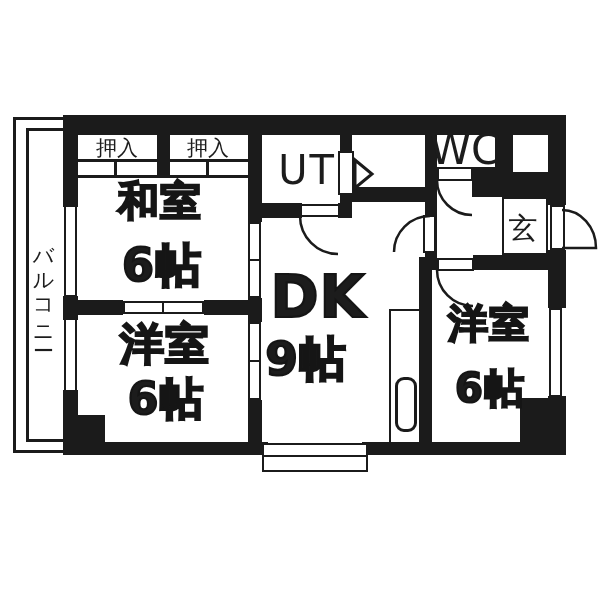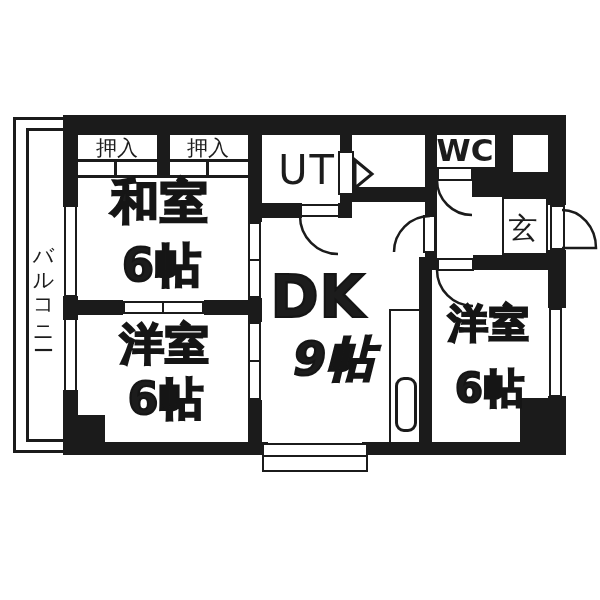--- a/index.html
+++ b/index.html
@@ -110,28 +110,28 @@
     <path d="M 437 180 A 35 35 0 0 0 472 215" fill="none" stroke="#1b1b1b" stroke-width="2.5"></path>
     <path d="M 437 270 A 36 36 0 0 0 473 306" fill="none" stroke="#1b1b1b" stroke-width="2.5"></path>
     <path d="M 562 210 A 34 38 0 0 1 596 248 L 562 248" fill="none" stroke="#1b1b1b" stroke-width="2.5"></path>
     <path d="M 355 160 L 372 174 L 355 188 Z" fill="#ffffff" stroke="#1b1b1b" stroke-width="3"></path>
   </svg>
 
   <span class="lbl thin vtext" style="left:43px;top:287px;font-size:21px;">バルコニー</span>
   <span class="lbl thin" style="left:117px;top:148px;font-size:21px;">押入</span>
   <span class="lbl thin" style="left:208px;top:148px;font-size:21px;">押入</span>
   <span class="lbl thin" style="left:299px;top:170px;font-size:40px;letter-spacing:2px;margin-left:8px;">UT</span>
-  <span class="lbl thin" style="left:465px;top:150px;font-size:31px;font-weight:bold;">WC</span>
+  <span class="lbl thin" style="left:465px;top:150px;font-size:42px;">WC</span>
   <span class="lbl thin" style="left:523px;top:228px;font-size:29px;">玄</span>
 
-  <span class="lbl bold" style="left:160px;top:201px;font-size:48px;">和室</span>
+  <span class="lbl bold" style="left:160px;top:201px;font-size:41px;">和室</span>
   <span class="lbl bold" style="left:162px;top:265px;font-size:46px;">6帖</span>
 
   <span class="lbl bold" style="left:165px;top:344px;font-size:44px;">洋室</span>
   <span class="lbl bold" style="left:166px;top:399px;font-size:44px;">6帖</span>
 
   <span class="lbl bold" style="left:318px;top:297px;font-size:58px;">DK</span>
-  <span class="lbl bold" style="left:334px;top:358px;font-size:47px;font-style:italic;">9帖</span>
+  <span class="lbl bold" style="left:306px;top:358px;font-size:47px;">9帖</span>
 
   <span class="lbl bold" style="left:489px;top:323px;font-size:40px;">洋室</span>
   <span class="lbl bold" style="left:490px;top:388px;font-size:40px;">6帖</span>
 
 </div>
 
 </body></html>

